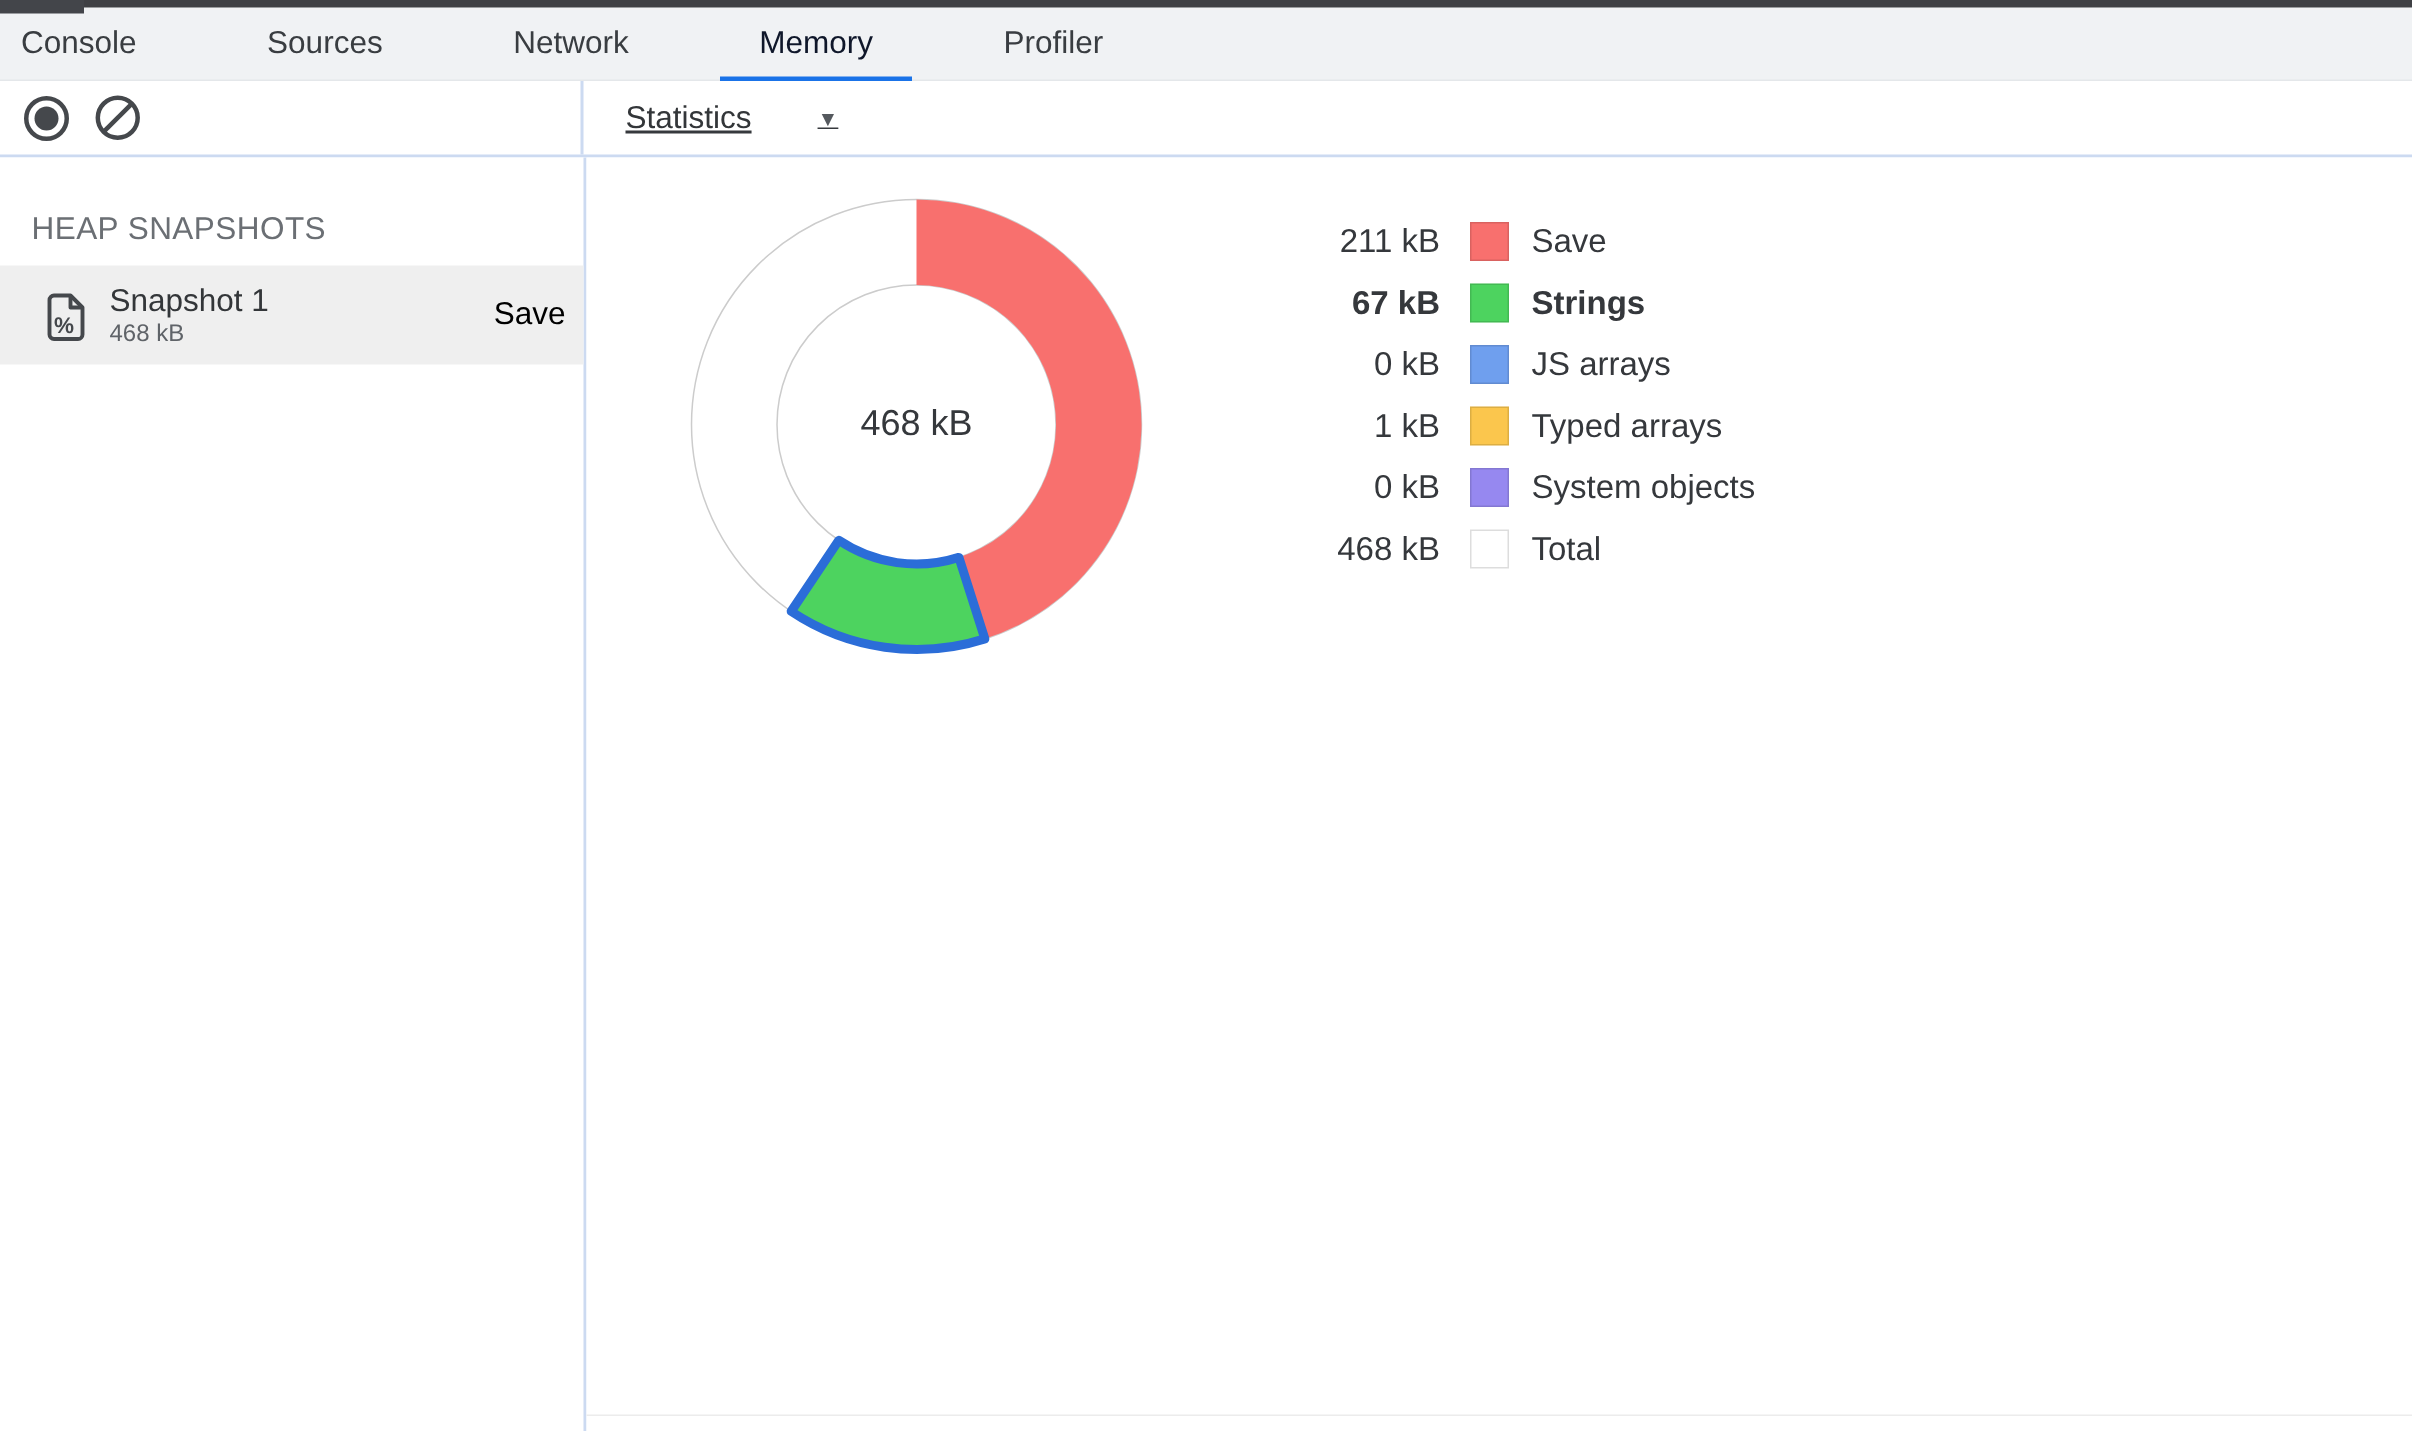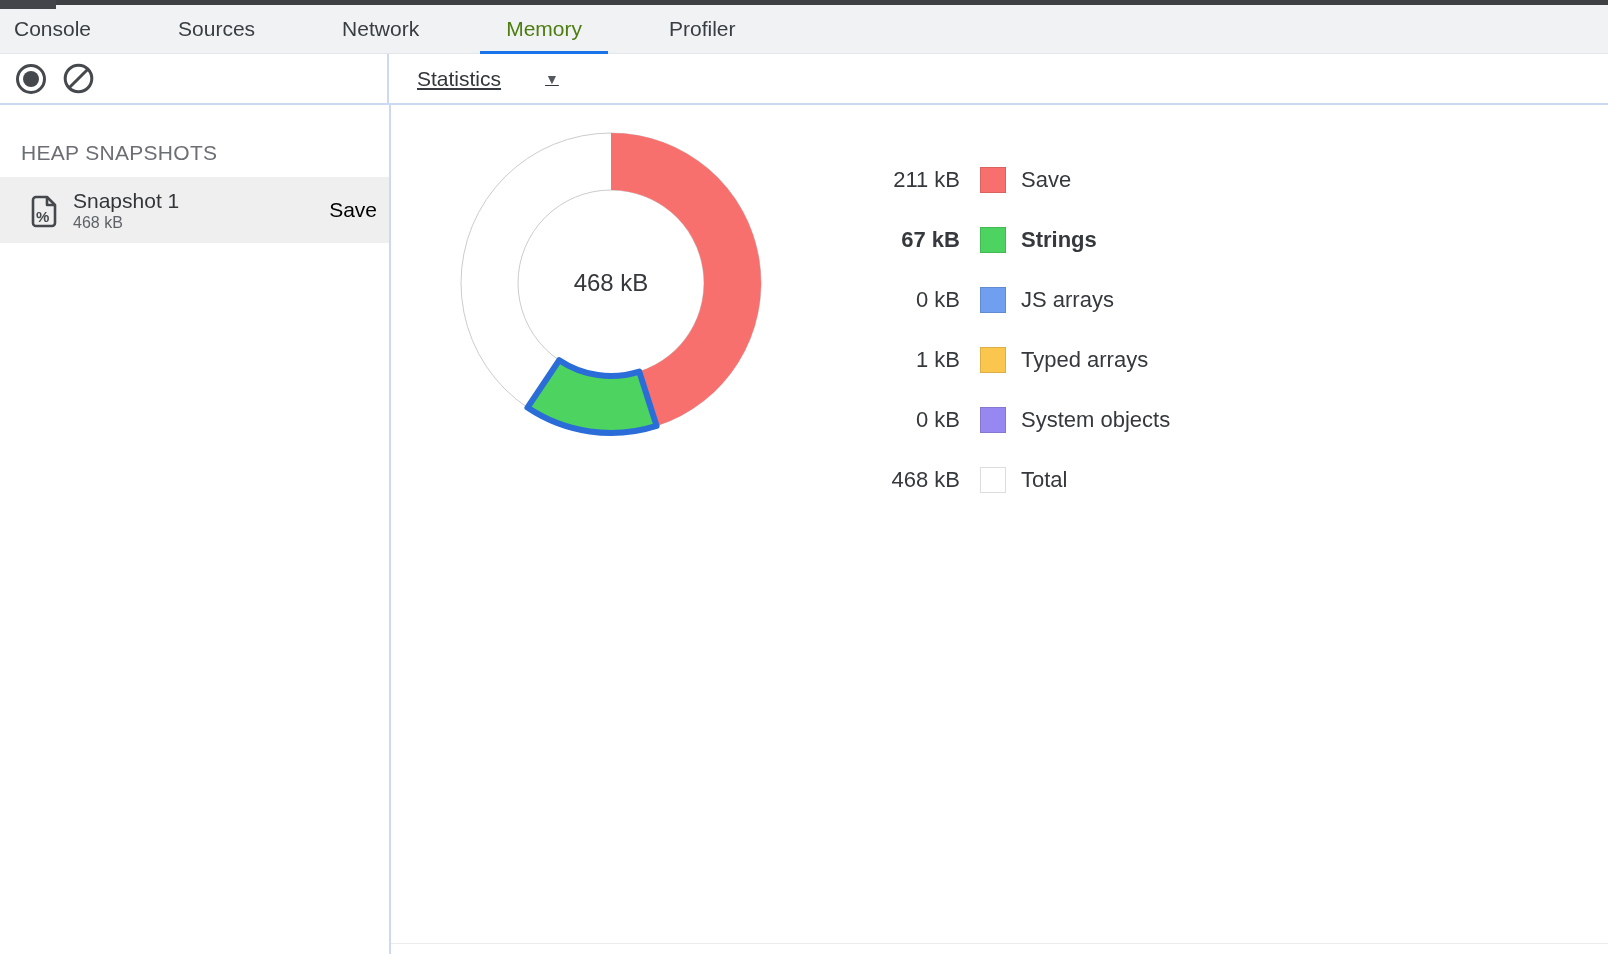--- a/index.html
+++ b/index.html
@@ -8,21 +8,21 @@
 
   
   .top-strip { position:relative; height:5px; background:#3f4044; }
   .top-strip-nub { position:absolute; left:0; top:0; width:56px; height:9px; background:#43454a; z-index:5; }
 
   
   .tabbar { height:49px; background:#f0f2f4; border-bottom:1px solid #e4e7ea;
             display:flex; align-items:stretch; padding-left:14px;gap:40px; }
   .tab { display:flex; align-items:center; font-size:21px; color:#393d41;
          margin-right:47px; position:relative; cursor:default; }
-  .tab.active { color:#4d7c0f;text-align:right; }
+  .tab.active { color:#0f172a;text-align:right; }
   .tab.active::after { content:""; position:absolute; left:-26px; right:-26px;
                        bottom:-1px; height:3px; background:#1a73e8; }
 
   
   .toolbar { height:51px; display:flex; border-bottom:2px solid #ccdaf1; }
   .toolbar-left { width:389px; flex:none; border-right:2px solid #ccdaf1;
                   display:flex; align-items:center; padding-left:15px; }
   .icon-btn { width:31px; height:31px; margin-right:17px; display:flex;
               align-items:center; justify-content:center; }
   .record-outer { width:30px; height:30px; border:3px solid #45484c; border-radius:50%;
@@ -48,21 +48,21 @@
   .save-link { margin-left:auto; font-size:21px; color:#000000;
                cursor:pointer; }
 
   
   .main { flex:1; position:relative; background:#fff; }
   .chart-wrap { position:absolute; left:55px; top:13px; width:330px; height:330px; }
   .chart-center-label { position:absolute; inset:0; display:flex; align-items:center;
                         justify-content:center; font-size:24px; color:#35383c;
                         pointer-events:none; }
   .legend { position:absolute; left:449px; top:35px; }
-  .legend-row { display:flex; align-items:center; height:41px; cursor:default;margin-top:19px; }
+  .legend-row { display:flex; align-items:center; height:41px; cursor:default; }
   .legend-value { width:120px; text-align:right; font-size:22px; color:#35383c; }
   .legend-swatch { width:26px; height:26px; margin-left:20px; flex:none;
                    border:1px solid rgba(0,0,0,0.12); }
   .legend-label { margin-left:15px; font-size:22px; color:#35383c; white-space:nowrap; }
   .legend-row.bold .legend-value, .legend-row.bold .legend-label { font-weight:700; }
   .main-bottom-line { position:absolute; left:0; right:0; bottom:10px; height:1px;
                       background:#ececec; }
 </style>
 </head>
 <body>

